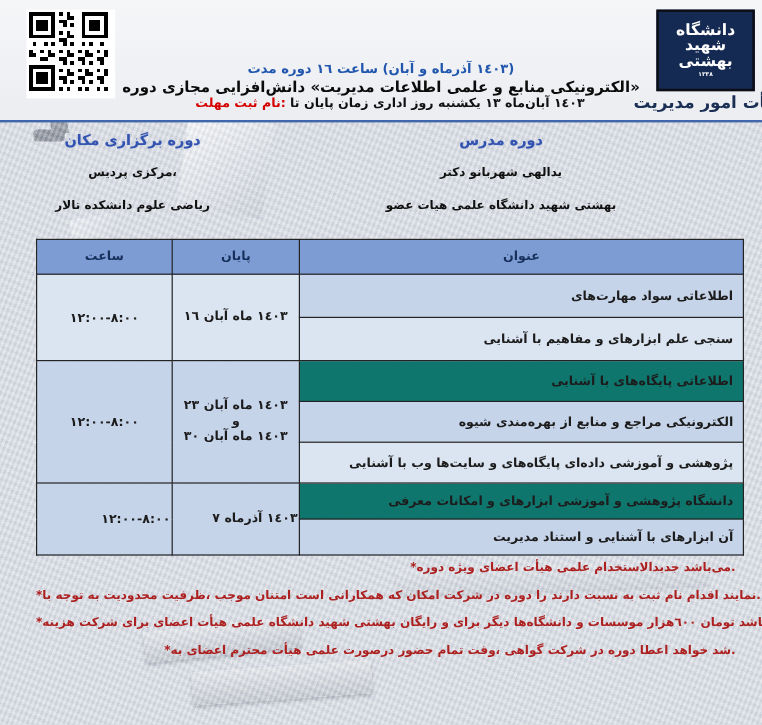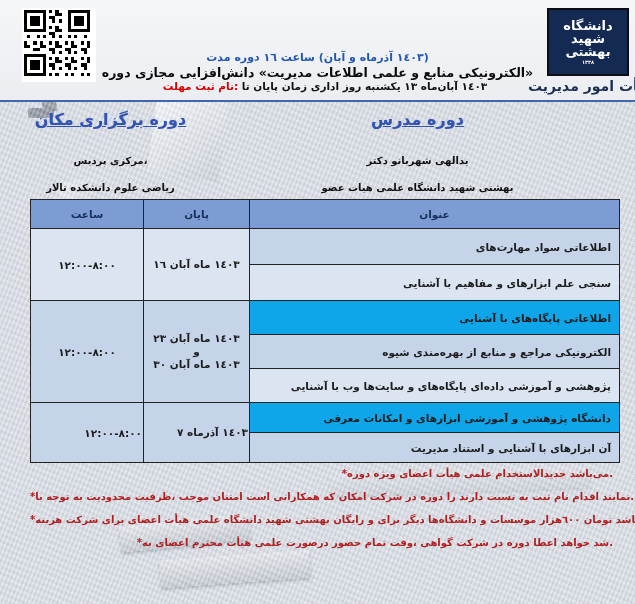--- a/index.html
+++ b/index.html
@@ -29,32 +29,32 @@
   #org-label{left:528px;top:78px;width:104px;text-align:center;font-size:14px;font-weight:bold;color:#1b2f55;white-space:nowrap;}
 
   #course-title{left:95px;top:21px;width:445px;text-align:center;font-size:12.5px;font-weight:bold;color:#0b0b0b;margin-top:44px;}
   #course-subtitle{left:95px;top:51px;width:445px;text-align:center;font-size:11px;font-weight:bold;color:#2257ae;}
   #deadline{left:160px;top:80px;width:330px;text-align:center;font-size:10.5px;font-weight:bold;white-space:nowrap;color:#111;}
   #deadline .red{color:#d40000;}
 
   .info-block{text-align:center;}
   #venue-section{left:18px;top:110px;width:185px;}
   #instructor-section{left:315px;top:110px;width:205px;}
-  .info-heading{font-size:16px;font-weight:bold;color:#3353b0;margin-bottom:26px;text-shadow:0 0 1px rgba(80,110,200,.45);text-decoration:underline;}
+  .info-heading{font-size:12px;font-weight:bold;color:#3353b0;margin-bottom:15px;text-shadow:0 0 1px rgba(80,110,200,.45);}
   .info-line{font-size:10px;font-weight:bold;color:#101010;margin-bottom:16px;white-space:nowrap;}
 
   #schedule{left:30px;top:199px;}
   table{border-collapse:collapse;table-layout:fixed;width:580px;}
   th,td{border:1px solid #232323;font-weight:bold;}
   th{height:26px;background:#7e9cd4;color:#16305b;font-size:10.5px;text-align:center;}
   td{font-size:10.5px;color:#1c1c1c;vertical-align:middle;}
   td.c{text-align:center;}
   td.topic{text-align:right;padding:0 8px 0 4px;}
   tr.h35 td{height:35px;} tr.h33 td{height:33px;} tr.h29 td{height:29px;text-align:right;}
-  .s1{background:#dbe5f1;} .s2{background:#c6d4ea;} .s3{background:#0ea5e9;}
+  .s1{background:#dbe5f1;} .s2{background:#c6d4ea;} .s3{background:#0f766e;}
   .col-time{width:110px;} .col-date{width:103px;} .col-title{width:367px;}
   .date-line{line-height:1.25;}
 
   #notes-section{right:22px;top:467px;width:600px;text-align:right;}
   .note{font-size:10px;font-weight:bold;color:#ad2020;line-height:13px;margin-bottom:10px;white-space:nowrap;padding-left:17px;}
 
   
   .cube{position:absolute;z-index:0;background:linear-gradient(135deg,#fefefe,#c7ccd5);opacity:.75;}
   #cube-1{left:104px;top:-24px;width:86px;height:86px;transform:rotate(14deg);}
   #cube-2{left:152px;top:98px;width:72px;height:80px;transform:rotate(8deg);opacity:.8;}

